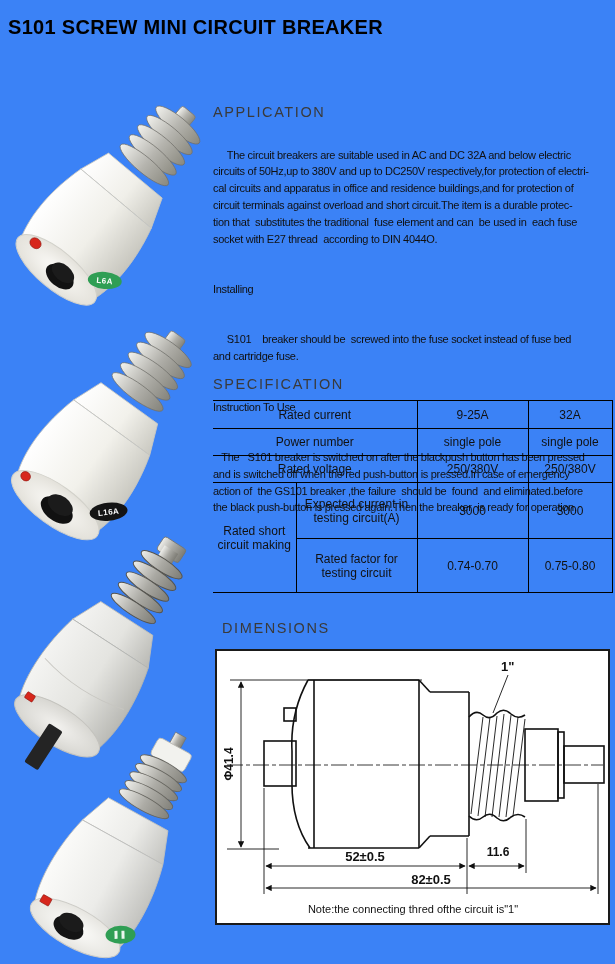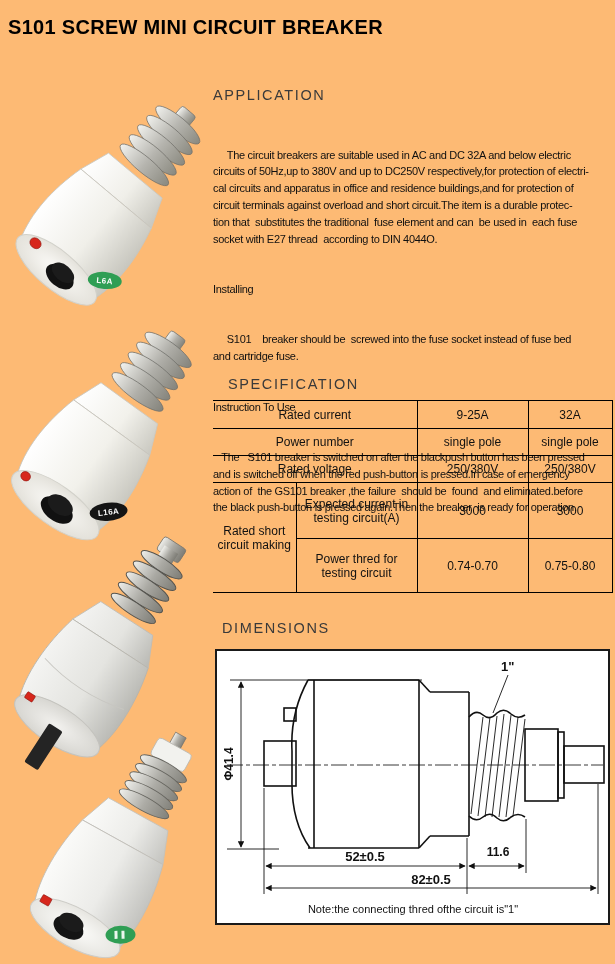--- a/index.html
+++ b/index.html
@@ -1,16 +1,16 @@
 <!DOCTYPE html>
 <html><head>
 <meta charset="utf-8">
 <style>
   html,body{margin:0;padding:0;background:#fff;}
-  #page{position:relative;width:615px;height:964px;background:#fdba74;overflow:hidden;
+  #page{position:relative;width:615px;height:964px;background:#3b82f6;overflow:hidden;
         font-family:"Liberation Sans",sans-serif;color:#0d0d0d;}
   .abs{position:absolute;}
   .page-title{left:8px;top:16px;font-size:20px;font-weight:700;letter-spacing:.3px;color:#000;white-space:nowrap;}
   .sec-heading{font-size:14.5px;letter-spacing:1.6px;color:#3a3a3a;white-space:nowrap;}
   .bodytext{width:404px;font-size:11px;letter-spacing:-.3px;line-height:16.8px;white-space:pre-wrap;color:#101010;}
   .bodytext div{margin:0;}
   
   table.spec{border-collapse:collapse;table-layout:fixed;width:399px;}
   table.spec td{border:1px solid #000;text-align:center;vertical-align:middle;
                 font-size:12px;color:#111;padding:0 2px;}
@@ -190,40 +190,40 @@
       <rect x="52" y="182" width="10" height="8" rx="1" stroke="#8e1710" stroke-width=".6" fill="#d7271c"></rect>
       <g transform="rotate(-30 139 180)">
         <ellipse cx="139" cy="180" rx="15" ry="9" fill="#2f9e54"></ellipse>
         <rect x="133" y="176" width="3" height="8" fill="#fff" opacity=".9"></rect>
         <rect x="140" y="176" width="3" height="8" fill="#fff" opacity=".9"></rect>
         <text class="badgetxt" x="139" y="183" text-anchor="middle"></text>
       </g>
     </g>
   </svg>
 
-  <div class="abs sec-heading" style="left:213px;top:87px">APPLICATION</div>
+  <div class="abs sec-heading" style="left:213px;top:104px">APPLICATION</div>
 
   <div class="abs bodytext" style="left:213px;top:113px">
     <div>     The circuit breakers are suitable used in AC and DC 32A and below electric
 circuits of 50Hz,up to 380V and up to DC250V respectively,for protection of electri-
 cal circuits and apparatus in office and residence buildings,and for protection of
 circuit terminals against overload and short circuit.The item is a durable protec-
 tion that  substitutes the traditional  fuse element and can  be used in  each fuse
 socket with E27 thread  according to DIN 4044O.</div>
     <div>Installing</div>
     <div>     S101    breaker should be  screwed into the fuse socket instead of fuse bed
 and cartridge fuse.</div>
     <div>Instruction To Use</div>
     <div>   The   S101 breaker is switched on after the blackpush button has been pressed
 and is switched off when the red push-button is pressed.In case of emergency
 action of  the GS101 breaker ,the failure  should be  found  and eliminated.before
 the black push-button is pressed again.Then the breaker  is ready for operation.</div>
   </div>
 
-  <div class="abs sec-heading" style="left:228px;top:376px">SPECIFICATION</div>
+  <div class="abs sec-heading" style="left:213px;top:376px">SPECIFICATION</div>
 
   <table class="spec abs" style="left:213px;top:400px">
     <colgroup>
         <col style="width:83px">
         <col style="width:121px">
         <col style="width:111px">
         <col style="width:84px">
       </colgroup>
     <tbody>
         <tr class="r1">
@@ -243,21 +243,21 @@
     </tr>
     <tr class="r4">
       <td class="noleft pre" rowspan="2">Rated short
 circuit making</td>
       <td class="pre">Expected current in
 testing circuit(A)</td>
       <td>3000</td>
       <td>3000</td>
     </tr>
     <tr class="r5">
-      <td class="pre">Power thred for
+      <td class="pre">Rated factor for
 testing circuit</td>
       <td>0.74-0.70</td>
       <td>0.75-0.80</td>
     </tr>
   </tbody>
     </table>
 
   <div class="abs sec-heading" style="left:222px;top:620px">DIMENSIONS</div>
 
   <div class="abs draw-box">

